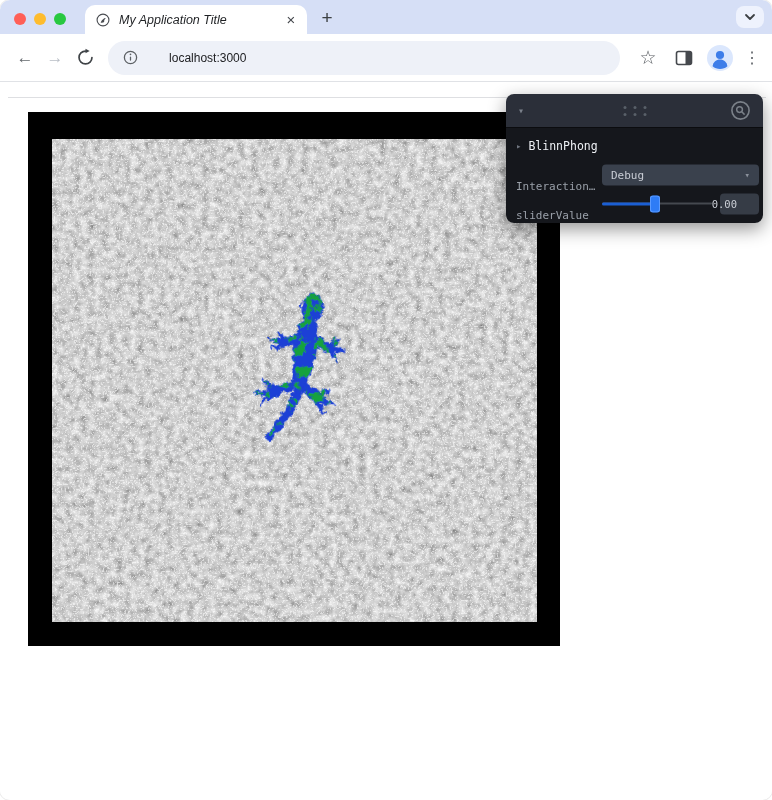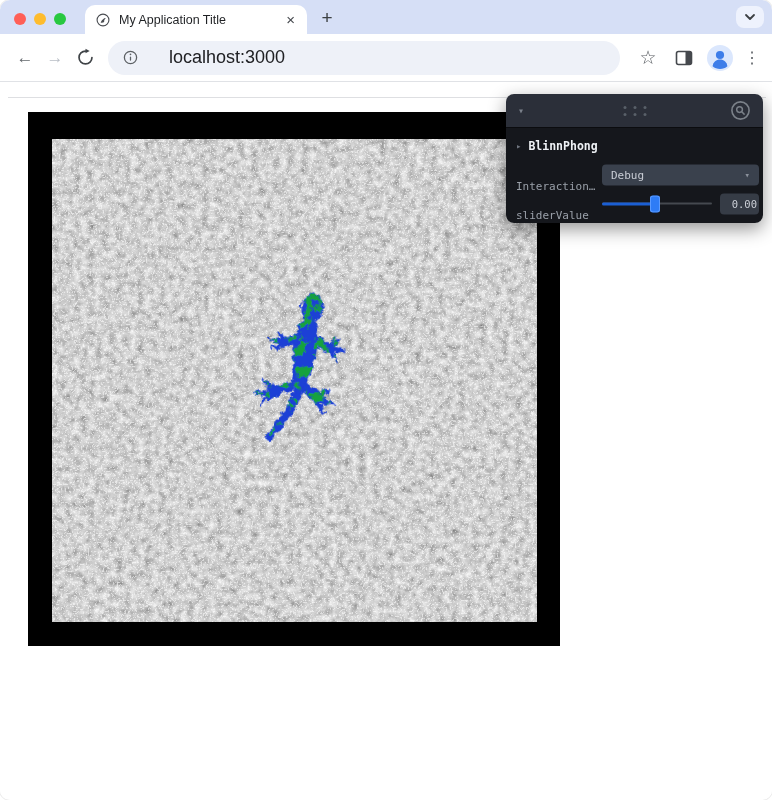--- a/index.html
+++ b/index.html
@@ -8,38 +8,38 @@
 
   .window { position:relative; width:772px; height:800px; border-radius:10px; overflow:hidden;
             background:#fff; box-shadow:0 0 0 1px rgba(0,0,0,.07); }
 
   
   .tabstrip { position:relative; height:34px; background:#d6dff6; }
   .traffic { position:absolute; left:14px; top:13px; display:flex; gap:8px; }
   .light { width:12px; height:12px; border-radius:50%; }
 
   .tab { position:absolute; left:85px; bottom:0; width:222px; height:29px; background:#fff;
-         border-radius:10px 10px 0 0; display:flex; align-items:center; padding:0 10px; gap:8px; }
+         border-radius:10px 10px 0 0; display:flex; align-items:center; padding:0 10px; gap:8px;font-style:italic; }
   .tab-title { font-size:12.5px; color:#1f2124; flex:1; white-space:nowrap; overflow:hidden; }
   .tab-close { font-size:15px; color:#45484d; line-height:1; padding:0 2px; cursor:default; }
   .new-tab { position:absolute; left:314px; bottom:3px; width:26px; height:26px; display:flex;
              align-items:center; justify-content:center; font-size:19px; color:#3c4043; border-radius:50%; }
   .strip-chevron { position:absolute; right:8px; top:6px; width:28px; height:22px; background:#eef2fd;
                    border-radius:8px; display:flex; align-items:center; justify-content:center; }
 
   
   .toolbar { height:48px; background:#fff; border-bottom:1px solid #e0e2e6; display:flex;
              align-items:center; padding:0 10px; }
   .nav-btn { width:32px; height:32px; display:flex; align-items:center; justify-content:center;
              font-size:17px; border-radius:50%; }
   .back-btn { color:#64686d; }
   .forward-btn { color:#b9bec6; }
   .url-pill { width:544px; height:34px; background:#eef1f8; border-radius:17px; margin-left:8px;
               display:flex; align-items:center; padding:0 14px; gap:10px; }
-  .url-text { font-size:18px; color:#202124;padding-left:20px; }
+  .url-text { font-size:12px; color:#202124;padding-left:20px; }
   .toolbar-right { display:flex; align-items:center; gap:8px; margin-left:14px; }
   .star-btn { font-size:19px; color:#55595e; width:28px; text-align:center; }
   .icon-btn { width:28px; height:28px; display:flex; align-items:center; justify-content:center; }
   .kebab-btn { font-size:16px; color:#5f6368; width:20px; text-align:center; letter-spacing:0; }
 
   
   .page { position:relative; height:717px; background:#fff; }
   .page-divider { position:absolute; top:15px; left:8px; right:6px; height:1px; background:#dedfe2; }
 
   .canvas-frame { position:absolute; left:28px; top:30px; width:532px; height:534px; background:#000;
@@ -57,38 +57,38 @@
   .drag-dots { position:absolute; left:50%; top:50%; transform:translate(-50%,-50%);
                display:grid; grid-template-columns:repeat(3, 3px); gap:4px 7px; }
   .dot { width:3px; height:3px; border-radius:50%; background:#596069; }
   .magnifier-btn { margin-left:auto; display:flex; align-items:center; }
 
   .panel-body { background:#15171c; border-top:1px solid #0b0c0f; padding:3px 0 5px; }
   .prow { position:relative; height:29px; display:flex; align-items:center; padding:0 8px 0 10px;
           font-size:11px; color:#9aa0a9; }
   .prow-label { width:86px; white-space:nowrap; overflow:hidden;margin-top:24px; }
   .folder-arrow { color:#6e747e; font-size:9px; margin-right:7px; }
-  .folder-label { font-weight:bold; color:#eef1f5; font-size:11.5px; }
+  .folder-label { font-weight:normal; color:#eef1f5; font-size:11.5px; }
   .widget { position:absolute; left:96px; right:4px; top:50%; transform:translateY(-50%); }
 
   .select { height:21px; background:#3a414d; border-radius:4px; display:flex; align-items:center;
             padding:0 9px; color:#c9cdd5; font-size:11px; }
   .select-chevron { margin-left:auto; color:#8a909b; font-size:9px; }
 
   .slider-widget { display:flex; align-items:center; height:21px; }
   .track { position:relative; width:110px; height:21px; }
   .track-base { position:absolute; left:0; right:0; top:9.5px; height:2px; background:#45494f; border-radius:1px; }
   .track-fill { position:absolute; left:0; top:9px; height:3px; background:#1b5fd3; border-radius:2px;
                 width:calc(var(--pct) * 1%); }
   .handle { position:absolute; top:2px; left:calc(var(--pct) * 1% - 5px); width:10px; height:17px;
             background:#2e7cf6; border-radius:3px; box-shadow:inset 0 0 0 1px #niceblue; box-shadow:inset 0 0 0 1px #59a%; }
   .handle { box-shadow:inset 0 0 0 1px #5b9bff; }
   .value-box { margin-left:auto; width:39px; height:21px; background:#363c46; border-radius:4px;
                color:#ccd0d7; display:flex; align-items:center; justify-content:flex-end;
-               padding-right:2px; font-size:10.5px; }
+               padding-right:22px; font-size:10.5px; }
 </style>
 </head>
 <body>
 
 <div class="window">
 
   <div class="tabstrip">
     <div class="traffic">
       <span class="light" style="background:#ff5f57"></span>
       <span class="light" style="background:#febc2e"></span>

